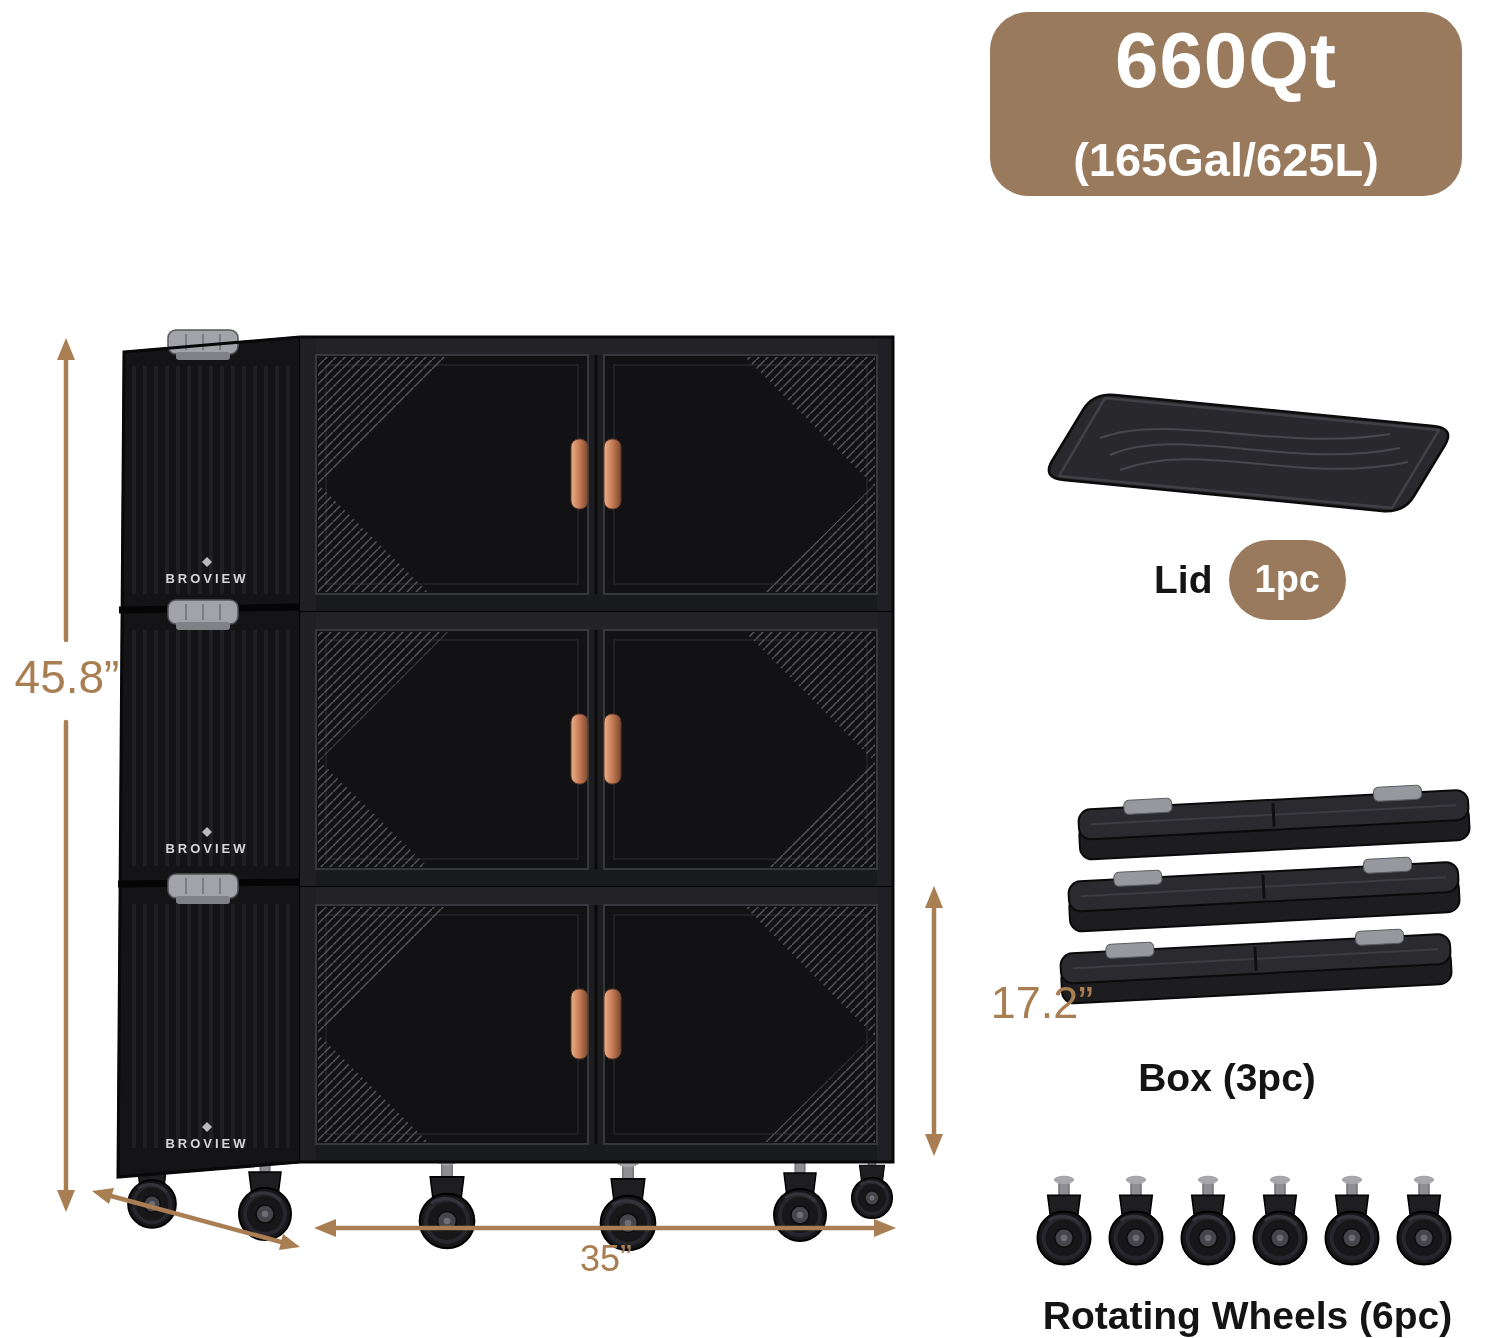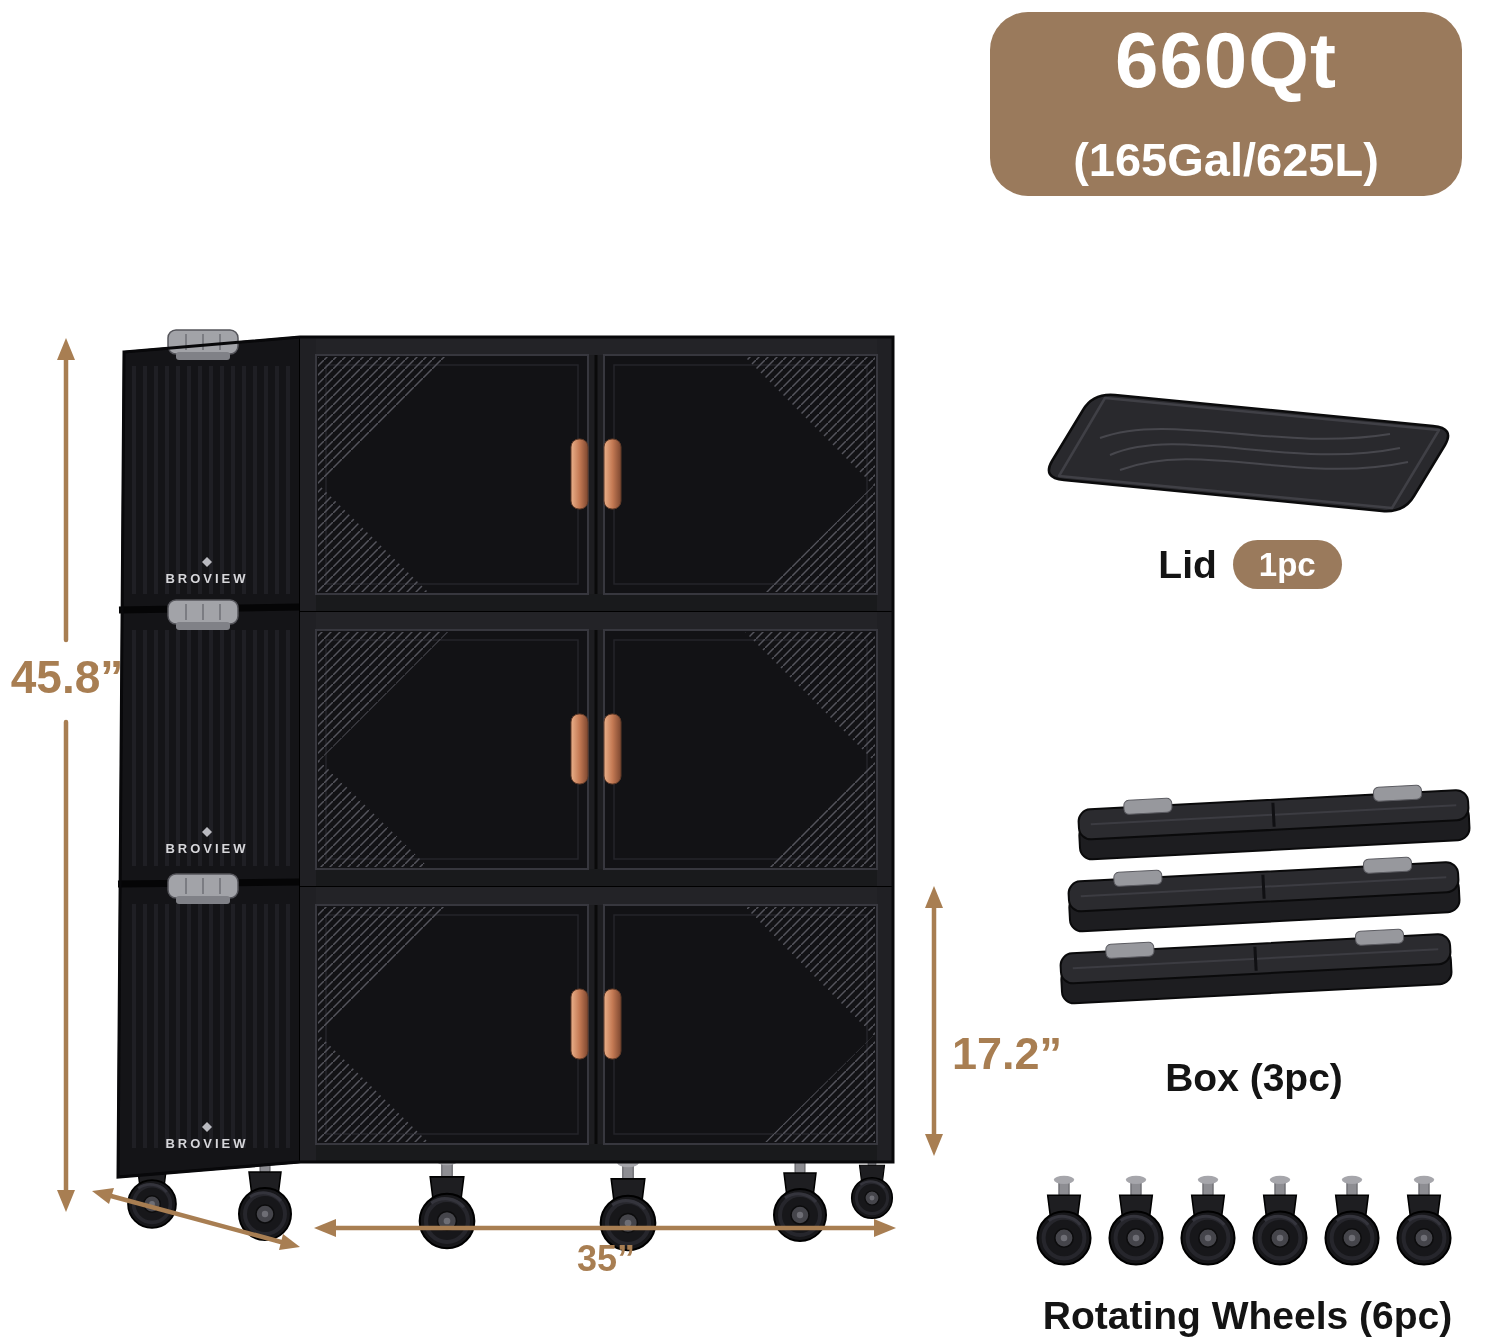--- a/index.html
+++ b/index.html
@@ -18,38 +18,38 @@
     background:var(--accent-brown,#9a7a5c); border-radius:38px;
     color:#ffffff; display:flex; flex-direction:column;
     align-items:center; justify-content:center; text-align:center;
   }
   .cap-badge .t { font-size:78px; font-weight:bold; line-height:1.02; letter-spacing:1px; }
   .cap-badge .s { font-size:47px; font-weight:bold; line-height:1.15;margin-top:32px; }
 
   
   .dim {
     position:absolute; color:var(--dimension-brown,#a87e52);
-    font-weight:bold; text-align:center; white-space:nowrap;
+    font-weight:normal; text-align:center; white-space:nowrap;
   }
   #dim-height     { left:0px;   top:650px;  width:134px; font-size:46px; }
   #dim-depth      { left:96px;  top:1250px; width:170px; font-size:42px; }
   #dim-width      { left:530px; top:1238px; width:152px; font-size:36px; }
-  #dim-box-height { left:952px; top:1028px;  width:180px; font-size:45px; text-align:left; }
+  #dim-box-height { left:952px; top:977px;  width:180px; font-size:45px; text-align:center; }
 
   
   .part-label {
     position:absolute; color:#141414; font-weight:bold;
     font-size:39px; text-align:center; white-space:nowrap;
   }
   #label-lid    { left:1030px; top:540px;  width:440px; display:flex; align-items:center; justify-content:center; gap:16px; }
-  #label-box    { left:1034px; top:1056px; width:440px; }
+  #label-box    { left:1007px; top:1056px; width:440px; }
   #label-wheels { left:995px;  top:1294px; width:505px; }
   .pill {
     background:var(--accent-brown,#9a7a5c); color:#ffffff;
-    font-size:33px; font-weight:bold; padding:4px 26px;
+    font-size:38px; font-weight:bold; padding:16px 26px;
     border-radius:999px; line-height:1.25;
   }
 
   
   .dim-stroke { stroke:var(--dimension-brown,#a87e52); stroke-width:4.5; fill:none; stroke-linecap:round; }
   .dim-fill   { fill:var(--dimension-brown,#a87e52); }
 </style>
 </head>
 <body>
 

